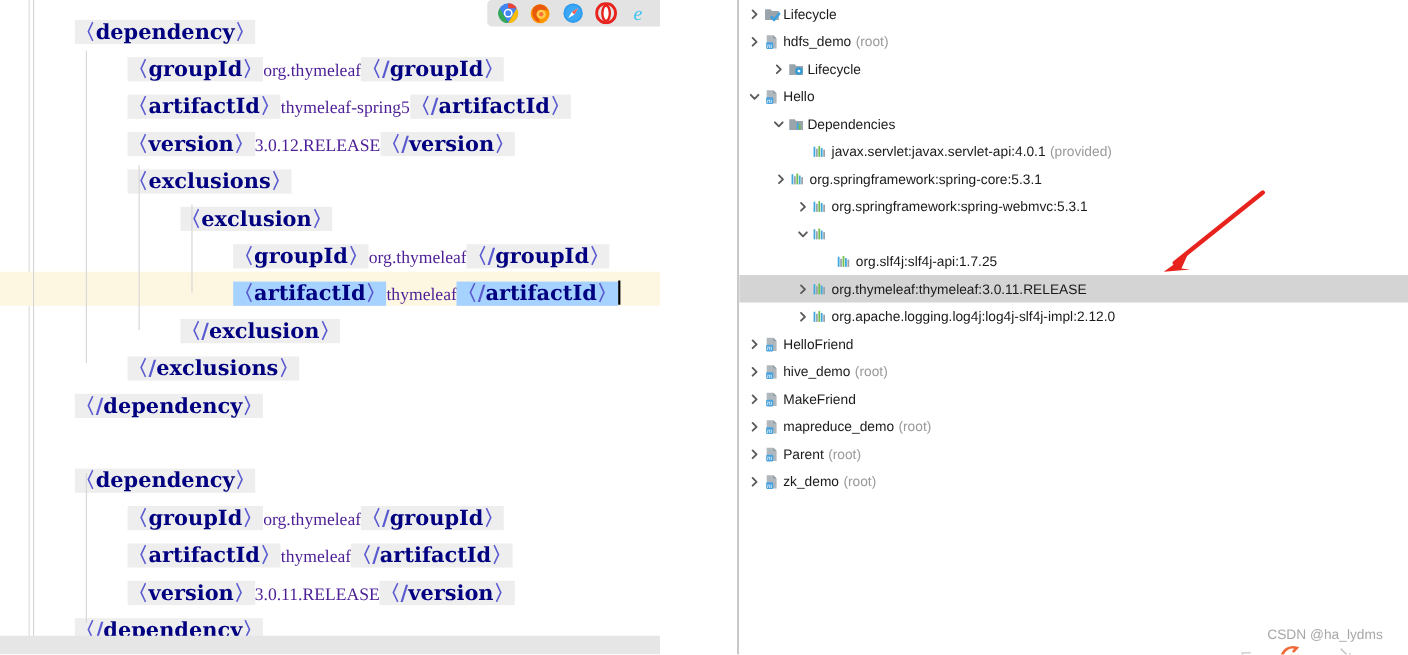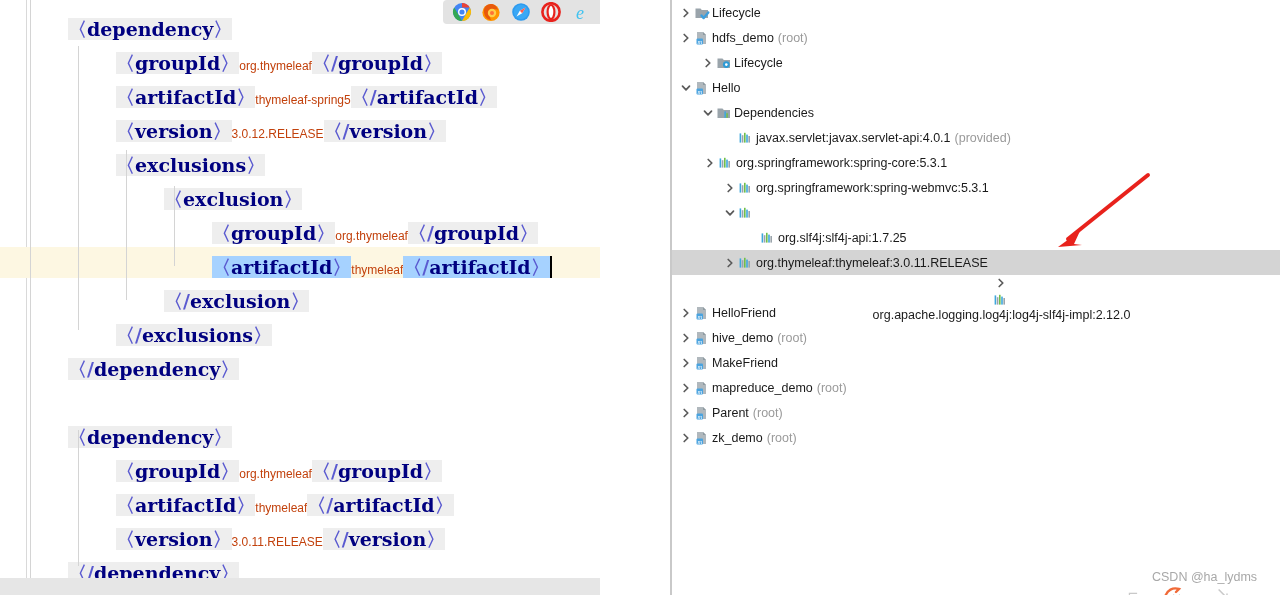--- a/index.html
+++ b/index.html
@@ -73,24 +73,24 @@
   }
 
   .tag {
     color: #000080;
     font-weight: bold;
     background: #eeeeee;
     font-family: "DejaVu Serif", "Liberation Serif", serif;
   }
   .brk { color: #5a5ad0; font-weight: bold; }
   .txt {
-    color: #c2410c;
+    color: #4c1d95;
     font-weight: normal;
-    font-family: Liberation Sans, sans-serif;
-    font-size: 12px;
+    font-family: Liberation Serif, serif;
+    font-size: 16px;
   }
   .tag.sel { background: #a6d2ff; }
   .caret {
     display: inline-block;
     width: 2px;
     height: 22px;
     background: #000000;
     vertical-align: -4px;
     margin-left: 0px;
   }
@@ -458,21 +458,21 @@
           <svg width="16" height="16" viewBox="0 0 16 16">
             <rect x="1.6" y="3.4" width="1.6" height="9.2" fill="#3ea7dd"></rect>
             <rect x="3.8" y="5.2" width="1.6" height="7.4" fill="#9aa4ab"></rect>
             <rect x="6.0" y="2.8" width="1.6" height="9.8" fill="#6fbf4a"></rect>
             <rect x="8.2" y="4.6" width="1.6" height="8.0" fill="#3ea7dd"></rect>
             <rect x="10.4" y="6.0" width="1.6" height="6.6" fill="#9aa4ab"></rect>
           </svg>
         </span>
         <span class="tw-label">org.thymeleaf:thymeleaf:3.0.11.RELEASE</span>
       </div>
-      <div class="trow" style="padding-left: 50px; flex-direction: column;">
+      <div class="trow" style="padding-left: 50px;">
         <span class="tw-arrow">
           <svg width="10" height="10" viewBox="0 0 10 10">
             <path d="M3.2 1.5 L6.8 5 L3.2 8.5" stroke="#5a5a5a" stroke-width="1.7" fill="none" stroke-linecap="round" stroke-linejoin="round"></path>
           </svg>
         </span>
         <span class="tw-icon">
           <svg width="16" height="16" viewBox="0 0 16 16">
             <rect x="1.6" y="3.4" width="1.6" height="9.2" fill="#3ea7dd"></rect>
             <rect x="3.8" y="5.2" width="1.6" height="7.4" fill="#9aa4ab"></rect>
             <rect x="6.0" y="2.8" width="1.6" height="9.8" fill="#6fbf4a"></rect>

